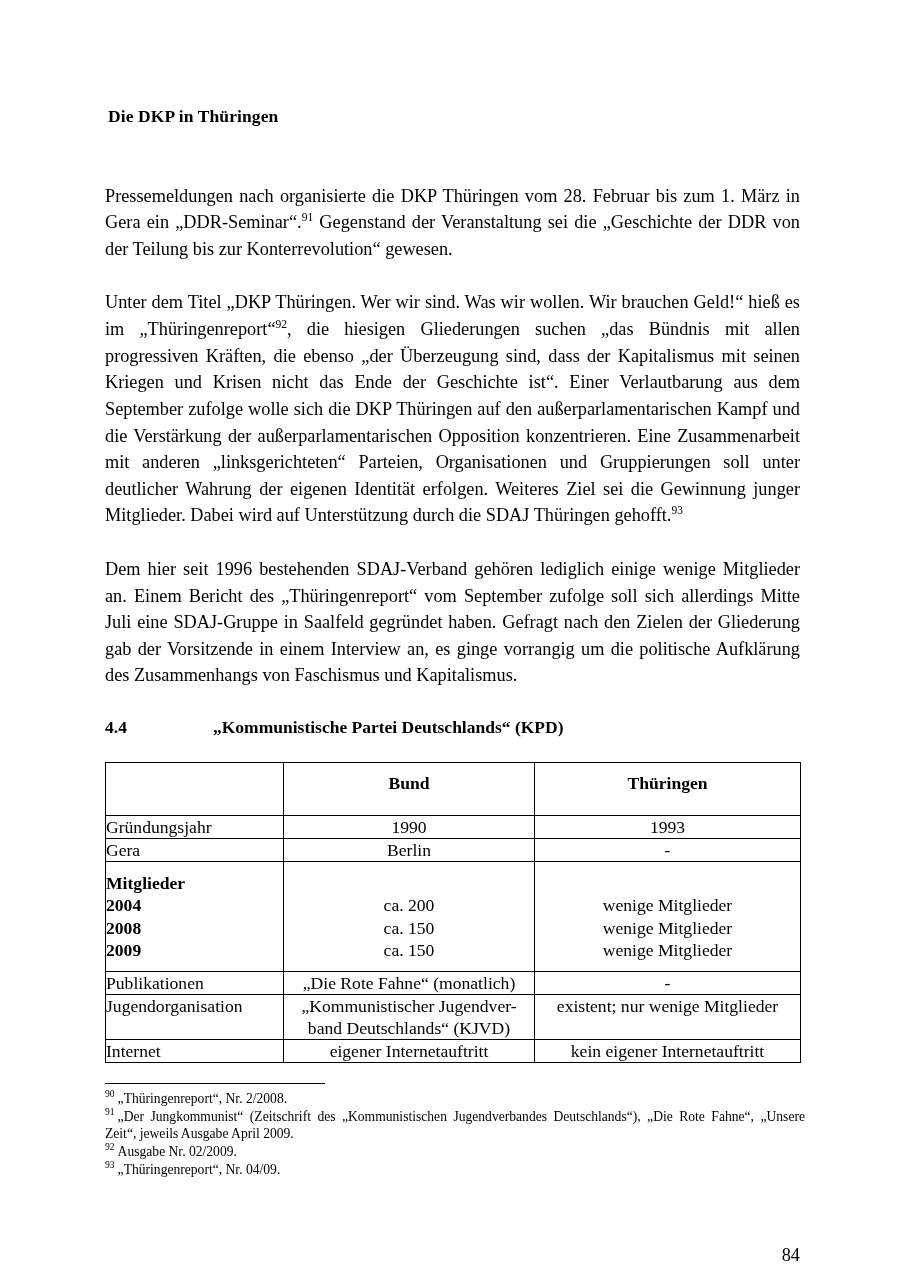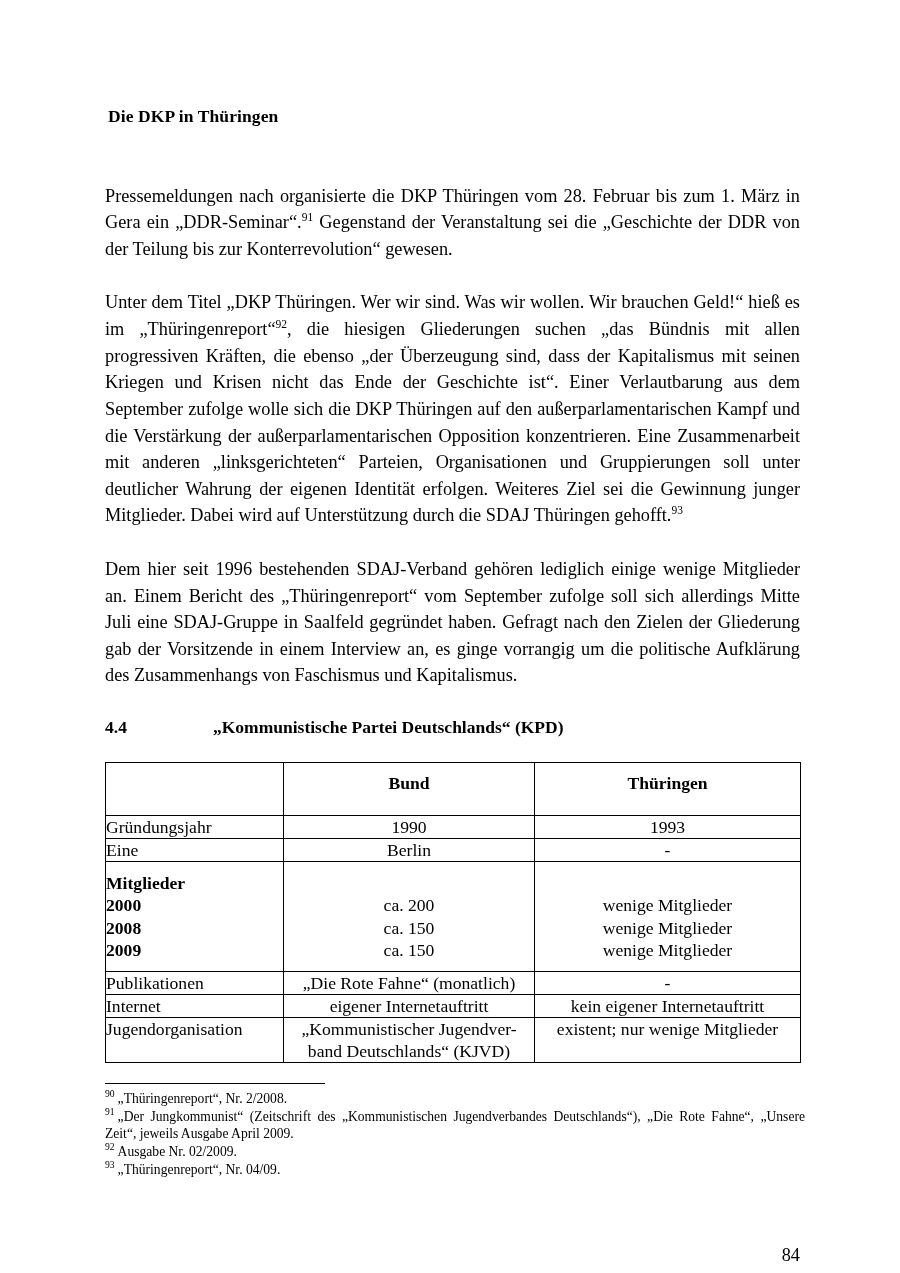--- a/index.html
+++ b/index.html
@@ -190,29 +190,29 @@
           <th>Thüringen</th>
         </tr>
       </thead>
       <tbody>
         <tr>
           <td class="cell-label">Gründungsjahr</td>
           <td class="cell-val">1990</td>
           <td class="cell-val">1993</td>
         </tr>
         <tr>
-          <td class="cell-label">Eine</td>
+          <td class="cell-label">Gera</td>
           <td class="cell-val">Berlin</td>
           <td class="cell-val">-</td>
         </tr>
         <tr class="row-tall">
           <td class="cell-label">
             <div class="ml-list">
               <div class="hdr">Mitglieder</div>
-              <div class="yr">2000</div>
+              <div class="yr">2004</div>
               <div class="yr">2008</div>
               <div class="yr">2009</div>
             </div>
           </td>
           <td class="cell-val">
             <div class="ml-list">
               <div>&nbsp;</div>
               <div>ca. 200</div>
               <div>ca. 150</div>
               <div>ca. 150</div>
@@ -226,31 +226,31 @@
               <div>wenige Mitglieder</div>
             </div>
           </td>
         </tr>
         <tr>
           <td class="cell-label">Publikationen</td>
           <td class="cell-val">„Die Rote Fahne“ (monatlich)</td>
           <td class="cell-val">-</td>
         </tr>
         <tr>
-          <td class="cell-label">Internet</td>
-          <td class="cell-val">eigener Internetauftritt</td>
-          <td class="cell-val">kein eigener Internetauftritt</td>
-        </tr>
-        <tr>
           <td class="cell-label">Jugendorganisation</td>
           <td class="cell-val">
             <span>„Kommunistischer Jugendver-</span>
             <span class="jo-line2">band Deutschlands“ (KJVD)</span>
           </td>
           <td class="cell-val">existent; nur wenige Mitglieder</td>
+        </tr>
+        <tr>
+          <td class="cell-label">Internet</td>
+          <td class="cell-val">eigener Internetauftritt</td>
+          <td class="cell-val">kein eigener Internetauftritt</td>
         </tr>
       </tbody>
     </table>
   </div>
 
   <div class="footnotes">
     <div class="fn-rule"></div>
     <p class="fn-item"><sup>90</sup><span>„Thüringenreport“, Nr. 2/2008.</span></p>
     <p class="fn-item"><sup>91</sup><span>„Der Jungkommunist“ (Zeitschrift des „Kommunistischen Jugendverbandes Deutschlands“), „Die Rote Fahne“, „Unsere Zeit“, jeweils Ausgabe April 2009.</span></p>
     <p class="fn-item"><sup>92</sup><span>Ausgabe Nr. 02/2009.</span></p>

